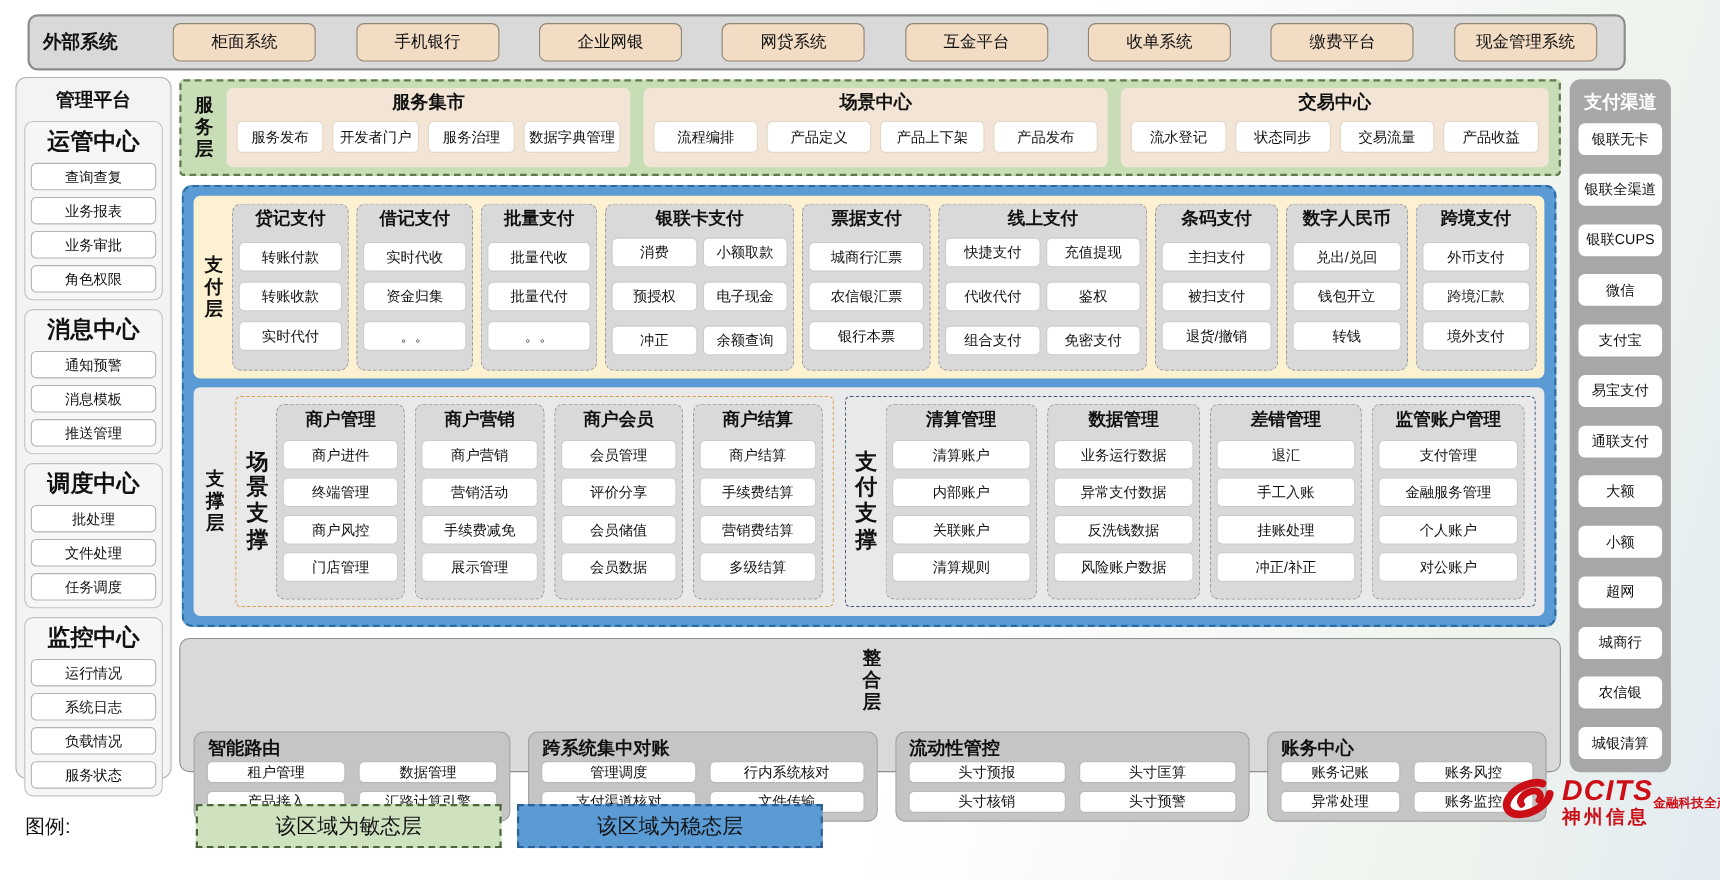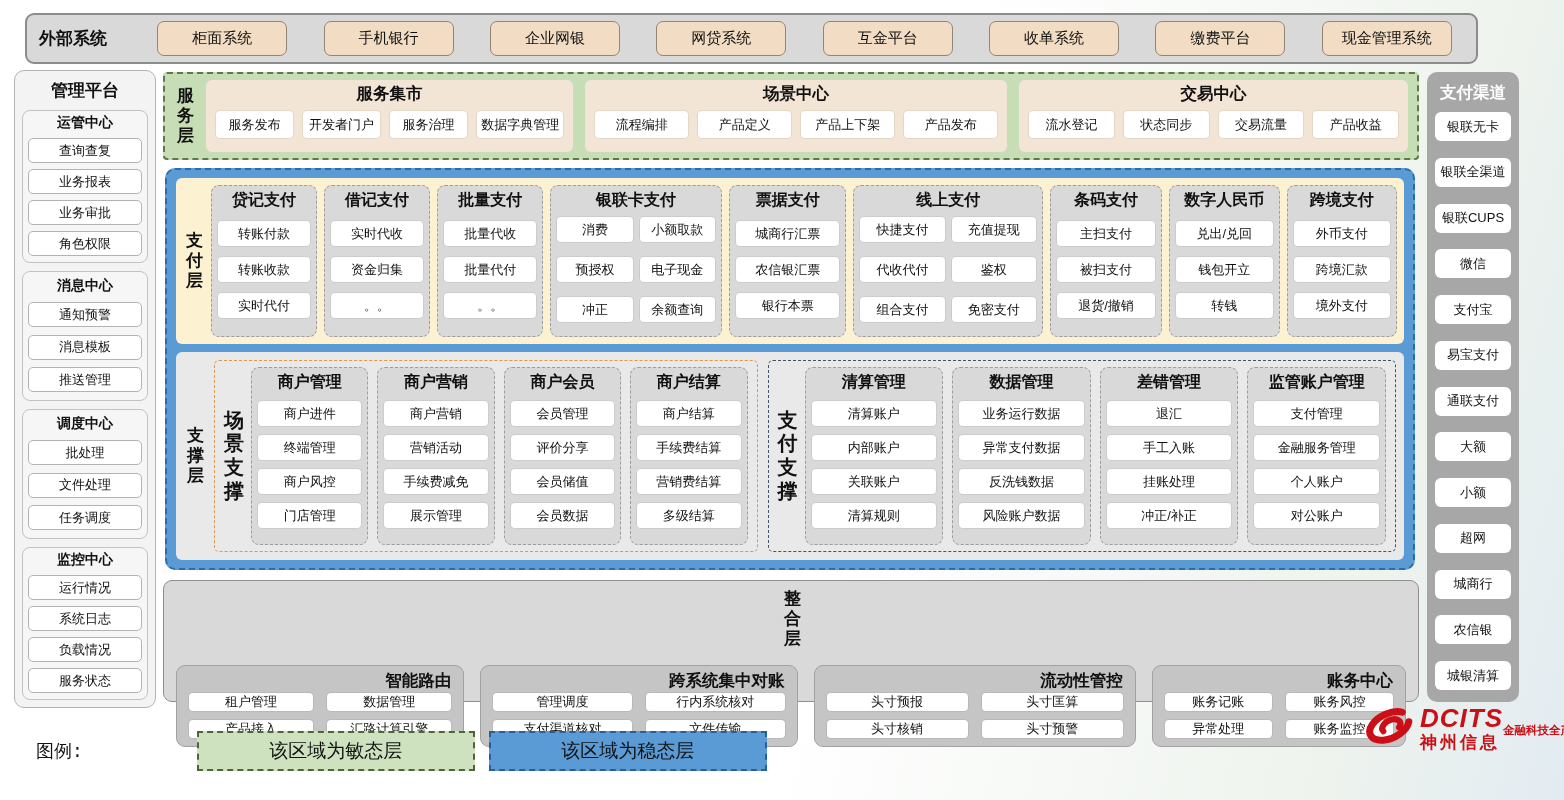--- a/index.html
+++ b/index.html
@@ -14,21 +14,21 @@
   #ext-row{flex:1;display:flex;justify-content:space-around;align-items:center;}
   .tan-btn{background:#f2dcc3;border:1.4px solid #8f8674;border-radius:7px;height:33px;width:128px;
            display:flex;align-items:center;justify-content:center;font-size:15px;}
   
   #left-sidebar{position:absolute;left:14px;top:70px;width:142px;height:638px;background:#f3f3f3;
                 border:1.5px solid #b3b3b3;border-radius:10px;box-sizing:border-box;
                 padding:5px 7px 7px;display:flex;flex-direction:column;gap:8px;}
   #mgmt-title{font-weight:bold;font-size:17px;text-align:center;padding:3px 0 0;}
   .mgmt-group{background:#f6f6f6;border:1.3px solid #c2c2c2;border-radius:8px;padding:3px 5px 6px;
               display:flex;flex-direction:column;justify-content:space-evenly;gap:6px;flex:1;}
-  .mgmt-group-title{font-weight:bold;font-size:14px;text-align:center;}
+  .mgmt-group-title{font-weight:bold;font-size:21px;text-align:center;}
   .side-btn{background:#fff;border:1px solid #b3b3b3;border-radius:5px;height:23px;min-height:23px;
             display:flex;align-items:center;justify-content:center;font-size:13px;}
   
   .vlabel{width:20px;font-weight:bold;font-size:17px;line-height:1.18;text-align:right;
           word-break:break-all;align-self:center;}
   .small-vlabel{width:18px;font-size:20px;}
   
   #service-layer{position:absolute;left:163px;top:72px;width:1256px;height:88px;background:#c7ddb5;
                  border:2px dashed #5c7a4c;border-radius:4px;box-sizing:border-box;display:flex;
                  gap:12px;padding:6px 9px;}
@@ -57,33 +57,33 @@
   .support-group{border-radius:5px;display:flex;gap:9px;padding:6px 9px;flex-basis:0;box-sizing:border-box;}
   .support-group.orange{border:1.6px dashed #dc9a43;flex-grow:555;}
   .support-group.navy{border:1.6px dashed #3d5472;flex-grow:645;}
   .sup-col{flex-grow:1;}
   
   #integration-layer{position:absolute;left:163px;top:580px;width:1256px;height:122px;background:#d9d9d9;
                      border:1.5px solid #8f8f8f;border-radius:9px;box-sizing:border-box;display:flex;
                      gap:16px;padding:8px 12px;flex-direction:column;}
   .int-panel{background:#c5c5c5;border:1px solid #a2a2a2;border-radius:9px;padding:2px 12px 8px;
              display:flex;flex-direction:column;flex-basis:0;}
-  .int-title{font-weight:bold;font-size:16.5px;text-align:right;line-height:1.5;}
+  .int-title{font-weight:bold;font-size:16.5px;text-align:left;line-height:1.5;font-family:Liberation Serif, serif;}
   .int-grid{display:grid;grid-template-columns:1fr 1fr;gap:9px 14px;flex:1;}
   .int-btn{font-size:13px;}
   
   #right-sidebar{position:absolute;left:1427px;top:72px;width:92px;height:630px;background:#a7a7a7;
                  border-radius:10px;box-sizing:border-box;padding:10px 8px 12px;display:flex;
                  flex-direction:column;}
   #chan-title{color:#fff;font-weight:bold;font-size:16.5px;text-align:center;margin-bottom:8px;}
   #chan-list{flex:1;display:flex;flex-direction:column;justify-content:space-between;}
   .chan-btn{background:#fff;border-radius:6px;height:29px;display:flex;align-items:center;
             justify-content:center;font-size:13px;white-space:nowrap;}
   
-  #legend-row{position:absolute;left:36px;top:731px;display:flex;align-items:center;gap:14px;font-family:Liberation Mono, monospace;}
+  #legend-row{position:absolute;left:23px;top:731px;display:flex;align-items:center;gap:14px;}
   #legend-label{font-size:18px;margin-right:100px;}
   .legend-box{width:278px;height:40px;display:flex;align-items:center;justify-content:center;
               font-size:19px;box-sizing:border-box;}
   .legend-box.agile{background:#cfe2bf;border:2px dashed #4c663c;}
   .legend-box.stable{background:#5b9bd5;border:2px dashed #2b5f94;}
   
   #brand{position:absolute;right:6px;top:704px;width:196px;display:flex;
          align-items:center;}
   #brand-row{display:flex;align-items:center;gap:2px;}
   #brand-text{display:flex;flex-direction:column;align-items:flex-start;}

